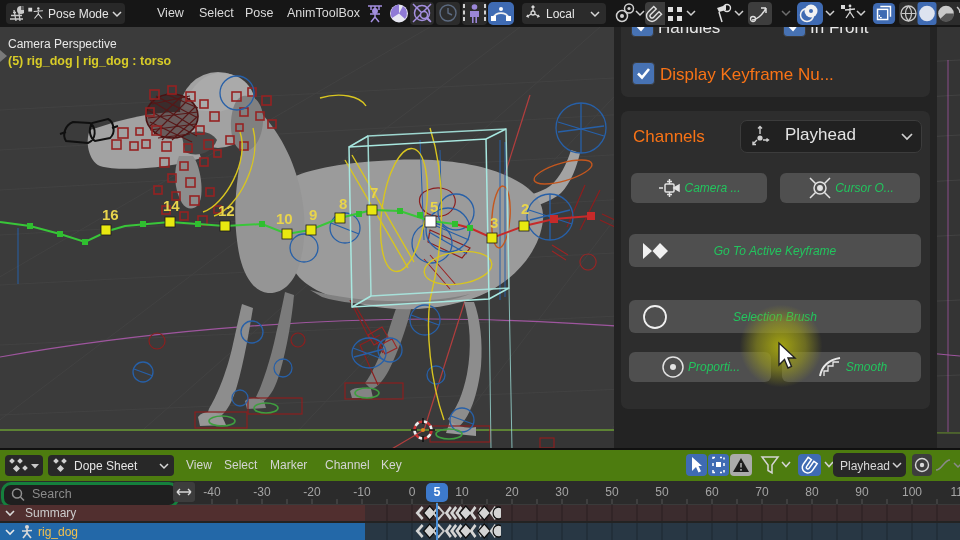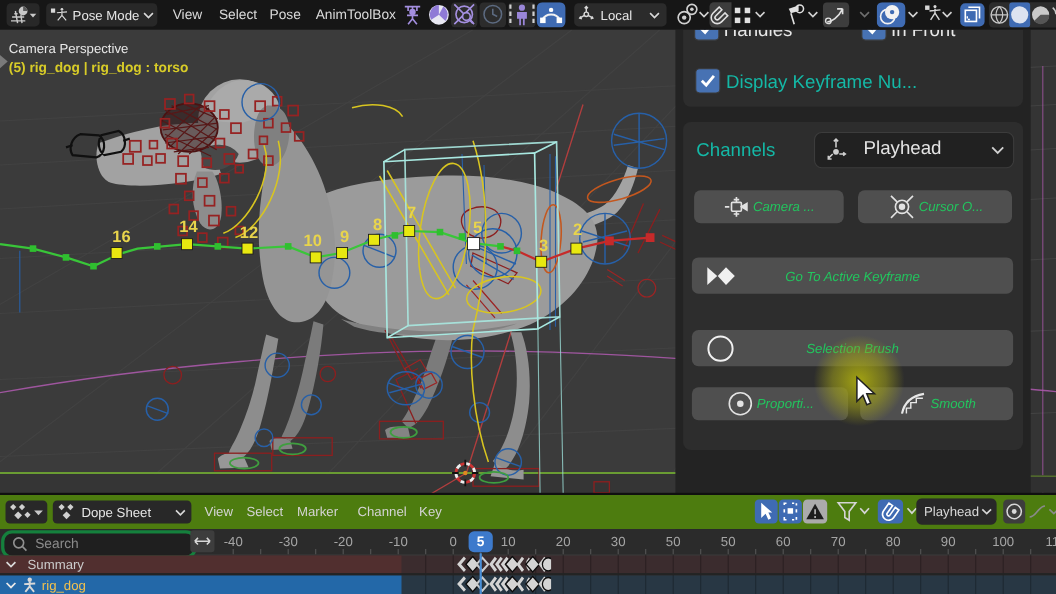--- a/index.html
+++ b/index.html
@@ -10,21 +10,21 @@
   #tophdr{position:absolute;left:0;top:0;width:960px;height:27px;background:#161616;}
   .hbtn{position:absolute;top:3px;height:21px;background:#282828;border-radius:4px;
     display:flex;align-items:center;color:#e6e6e6;font-size:12px;}
   .menutxt{position:absolute;top:0;height:27px;line-height:27px;color:#dadada;font-size:12.5px;}
   
   #panel{position:absolute;left:614px;top:27px;width:323px;height:466px;
     background:#232323;border-radius:0 0 9px 9px;}
   .pbox{position:absolute;left:7px;width:309px;background:#2d2d2d;border-radius:7px;}
   .pcheck{position:absolute;width:21px;height:21px;background:#4772b3;border:1px solid #3a3a3a;
     border-radius:4px;}
-  .ptext{position:absolute;color:#14b8a6;font-size:17px;}
+  .ptext{position:absolute;color:#f97316;font-size:17px;}
   .pbtn{position:absolute;background:#4f4f4f;border-radius:6px;color:#22c55e;font-size:12px;
     display:flex;align-items:center;justify-content:center;font-style:italic;}
   
   #dshdr{position:absolute;left:0;top:450px;width:960px;height:31px;background:#4d7c0f;}
   #ruler{position:absolute;left:0;top:481px;width:960px;height:23px;background:#2b2b2b;}
   .rnum{position:absolute;top:4px;color:#a5a5a5;font-size:12px;transform:translateX(-50%);}
   .dsmenu{position:absolute;top:0;height:31px;line-height:31px;color:#d4d4d4;font-size:12px;}
 </style>
 </head>
 <body>
@@ -394,21 +394,21 @@
 
     <div class="hbtn" style="left:6px;width:30px;">
       <svg width="30" height="21" viewBox="0 0 30 21">
         <circle cx="15" cy="7" r="4" fill="#c9c9c9"></circle>
         <path d="M15,3 A4,4 0 0,1 19,7 L15,7 Z" fill="#5a5a5a"></path>
         <path d="M4,16 L17,16 M5,12.5 L16,12.5 M7,9.5 L10,9.5 M8,7 L10,18 M13,10 L14,18" stroke="#c9c9c9" stroke-width="1.3" fill="none"></path>
         <path d="M21,9.5 l6,0 l-3,3.5 z" fill="#c9c9c9"></path>
       </svg>
     </div>
 
-    <div class="hbtn" style="left:42px;width:101px;">
+    <div class="hbtn" style="left:24px;width:101px;">
       <svg width="20" height="21" viewBox="0 0 26 21" style="margin-left:2px;">
         <rect x="3" y="3" width="5" height="5" fill="#d8d8d8"></rect>
         <circle cx="16" cy="4" r="1.6" fill="#d8d8d8"></circle>
         <path d="M16,6 L16,11 M16,11 L11,17 M16,11 L21,17 M10,8 L22,7" stroke="#d8d8d8" stroke-width="1.4" fill="none"></path>
       </svg>
       <span style="margin-left:2px;">Pose Mode</span>
       <svg width="16" height="21" viewBox="0 0 16 21">
           <path d="M4,9 L8,13 L12,9" stroke="#d8d8d8" stroke-width="1.5" fill="none"></path>
         </svg>
     </div>

